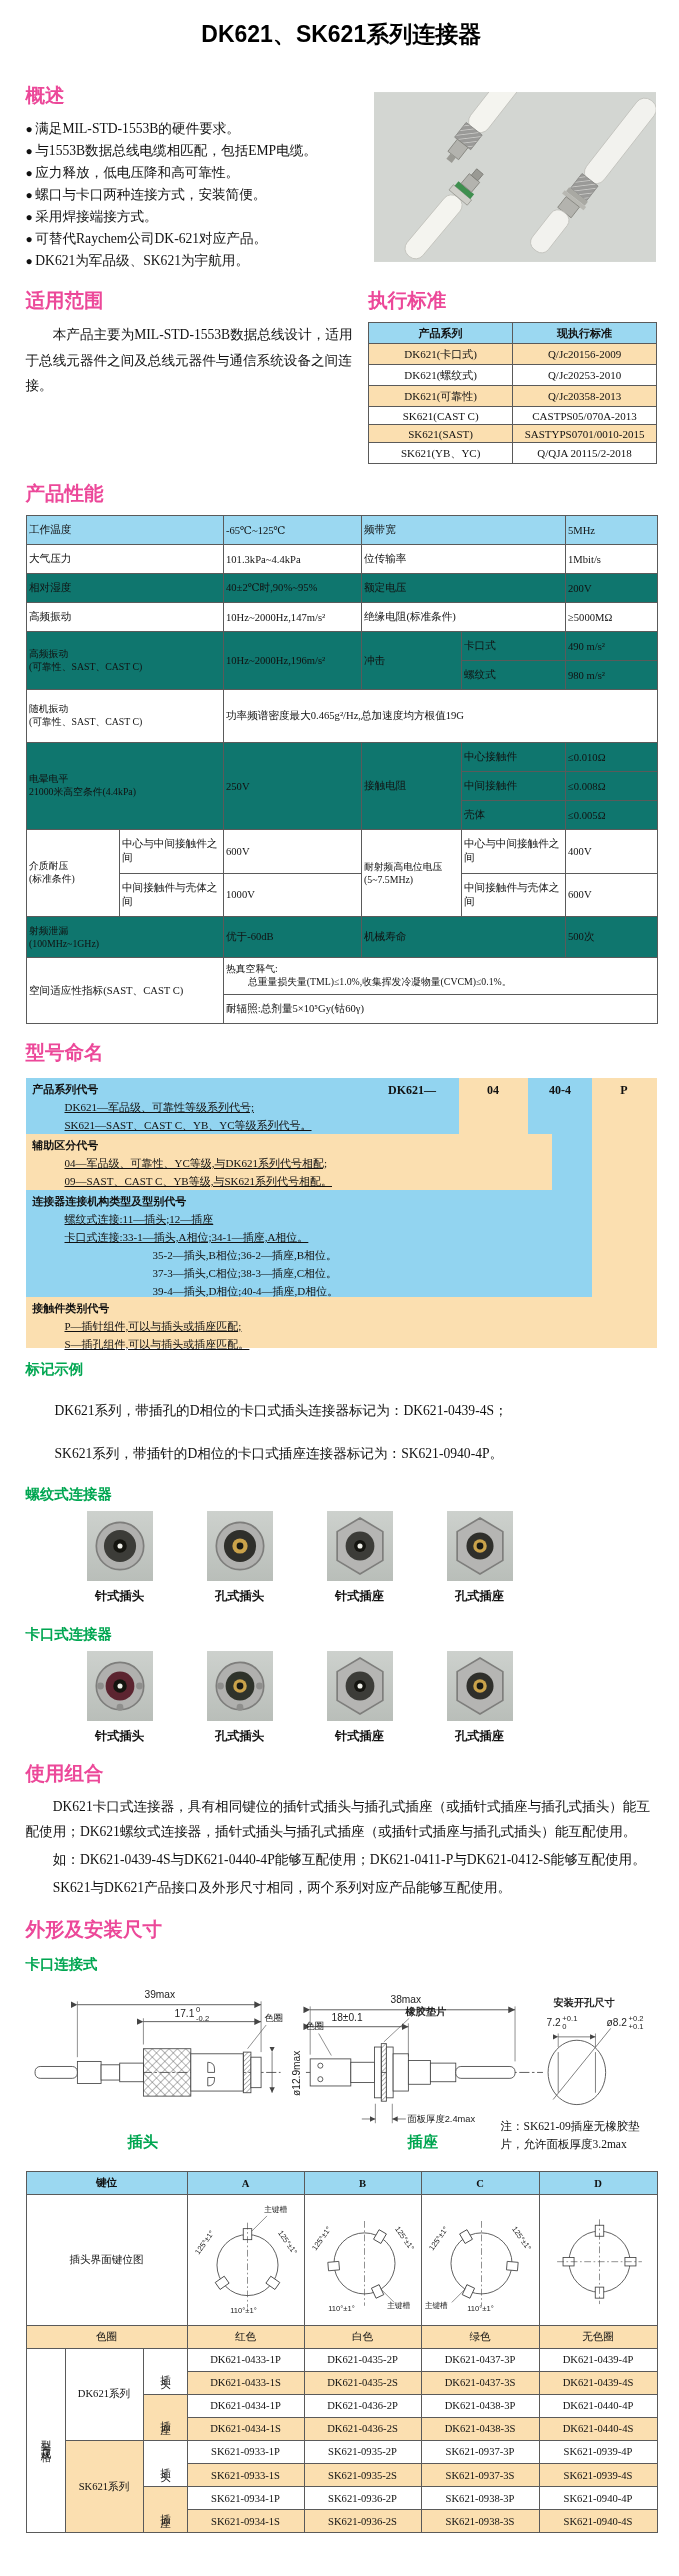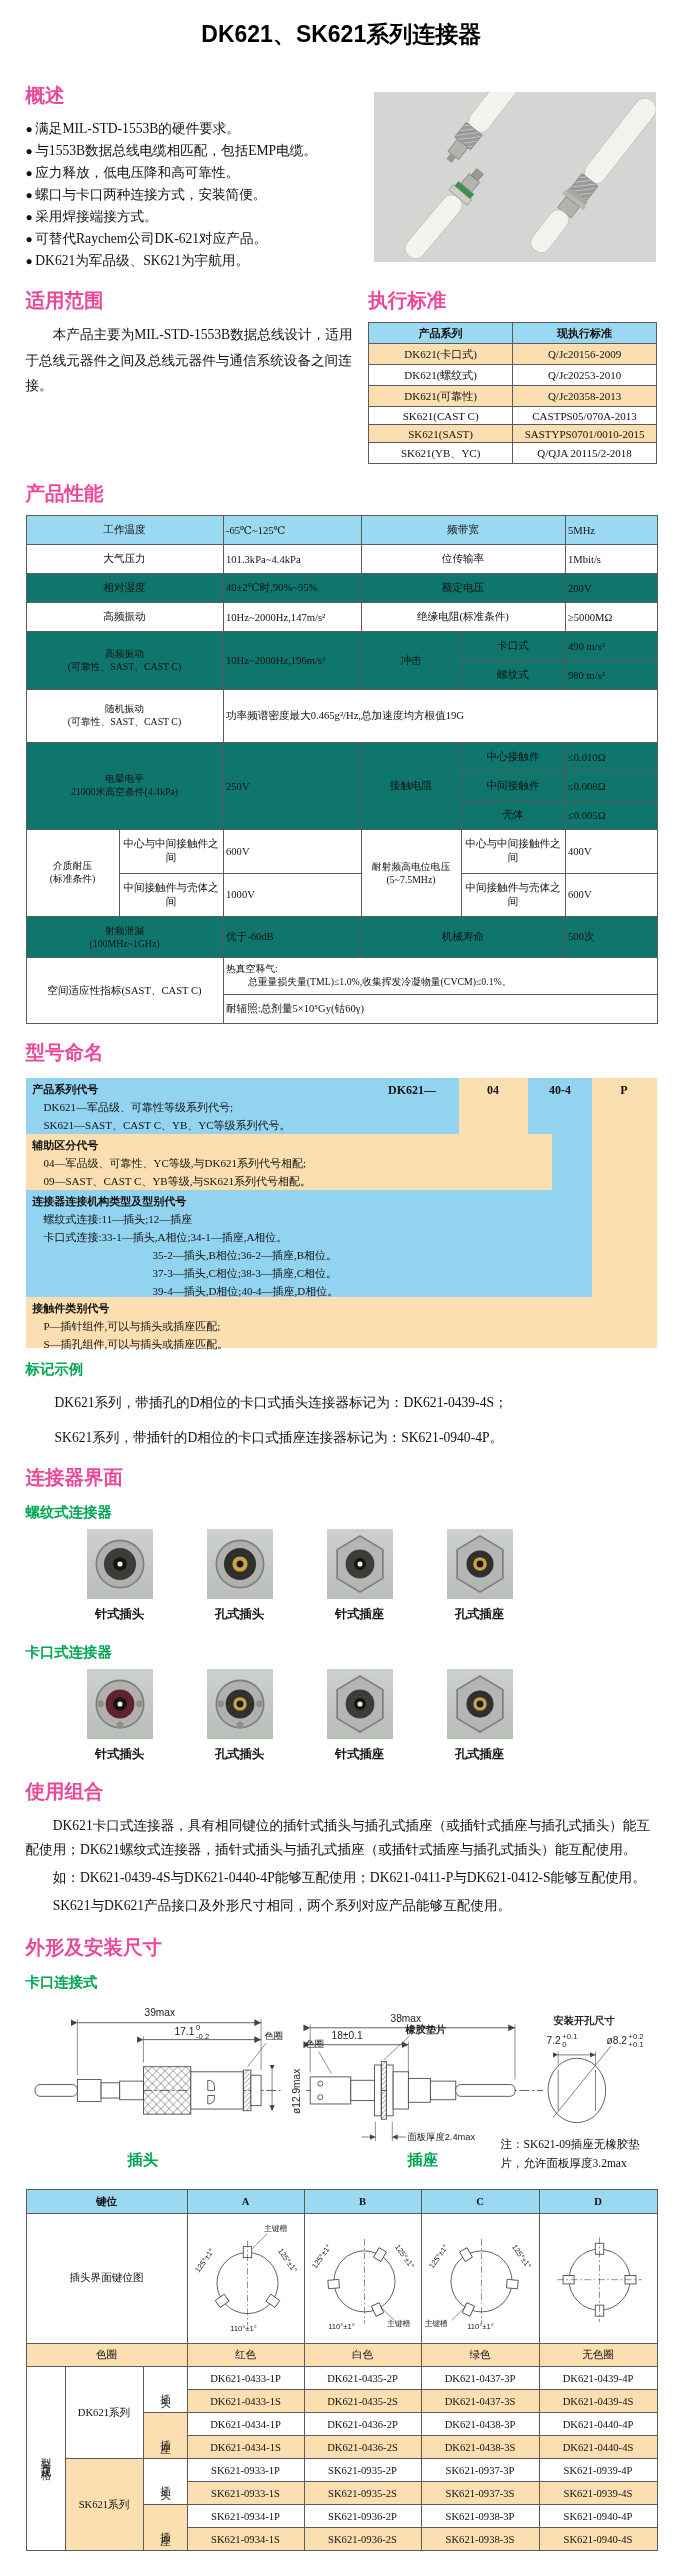--- a/index.html
+++ b/index.html
@@ -28,39 +28,39 @@
   table.simple{border-collapse:collapse;width:100%;
     font-family:"Liberation Serif","DejaVu Serif",serif;}
   table.simple td,table.simple th{border:0.8px solid #5a5a5a;font-size:11px;
     text-align:center;padding:2.5px 1.7px;font-weight:normal;}
   tr.hblue td,tr.hblue th{background:#9bd8f1;font-weight:bold;}
   tr.orange td{background:#fbdfb0;}
   td.oc{background:#fbdfb0;}
 
   
   table.perf{border-collapse:collapse;width:631px;table-layout:fixed;}
-  table.perf td{border:0.8px solid #5a5a5a;font-size:10.6px;text-align:center;
+  table.perf td{border:0.8px solid #5a5a5a;font-size:10.6px;
     padding:1.7px 2.5px;height:24.6px;overflow:hidden;}
   table.perf td.val{text-align:left;}
   table.perf tr.blue td{background:#9bd8f1;}
   table.perf tr.or td{background:#0f766e;}
   .sub{display:block;font-size:9.8px;}
 
   
   .naming{position:relative;width:631px;height:270px;margin-top:12px;
     font-size:11px;line-height:18px;}
   .nm{position:absolute;}
   .nm.blue{background:#92d4f0;}
   .nm.or{background:#fbdfb0;}
   .nm .t{padding:1.7px 0 0 6.8px;font-weight:bold;}
-  .nm .l1{padding-left:18px;}
+  .nm .l1{padding-left:39px;text-decoration:underline;}
   .nm .l2{padding-left:127px;}
   .code{position:absolute;top:2.5px;font-weight:bold;font-size:12px;text-align:center;}
 
-  .mark p{margin:12px 0;font-size:13.6px;line-height:23px;padding-left:29px;}
+  .mark p{margin:20px 0;font-size:13.6px;line-height:23px;padding-left:29px;}
 
   
   .faces{display:flex;gap:54px;margin:5.1px 0 3.4px 61px;}
   .face{width:66px;text-align:center;}
   .face .img{width:66px;height:70px;background:linear-gradient(#cdd1cd,#b9beb9);}
   .face .cap{font-size:12.3px;font-weight:bold;margin-top:6.8px;white-space:nowrap;}
 
   .usage p{font-size:13.6px;line-height:24.6px;margin:3.4px 0;}
   .usage p.ind{text-indent:2em;}
 
@@ -334,21 +334,20 @@
     <div class="code" style="left:502px;width:65px">40-4</div>
     <div class="code" style="left:566px;width:65px">P</div>
   </div>
 
   <div class="mark">
     <h3 class="green">标记示例</h3>
     <p>DK621系列，带插孔的D相位的卡口式插头连接器标记为：DK621-0439-4S；</p>
     <p>SK621系列，带插针的D相位的卡口式插座连接器标记为：SK621-0940-4P。</p>
   </div>
 
-  <h2 class="blue">连接器界面</h2>
   <h3 class="green">螺纹式连接器</h3>
   <div class="faces">
     <div class="face">
       <div class="img">
         <svg width="66" height="70" viewBox="0 0 78 82">
               <circle cx="39" cy="41" r="28" fill="#b0b0ae" stroke="#7e7e7c" stroke-width="2"></circle>
               <circle cx="39" cy="41" r="19" fill="#3c3c38"></circle>
               <circle cx="39" cy="41" r="8" fill="#14140f"></circle>
               <circle cx="39" cy="41" r="3" fill="#f0f0ea"></circle>
             </svg>

